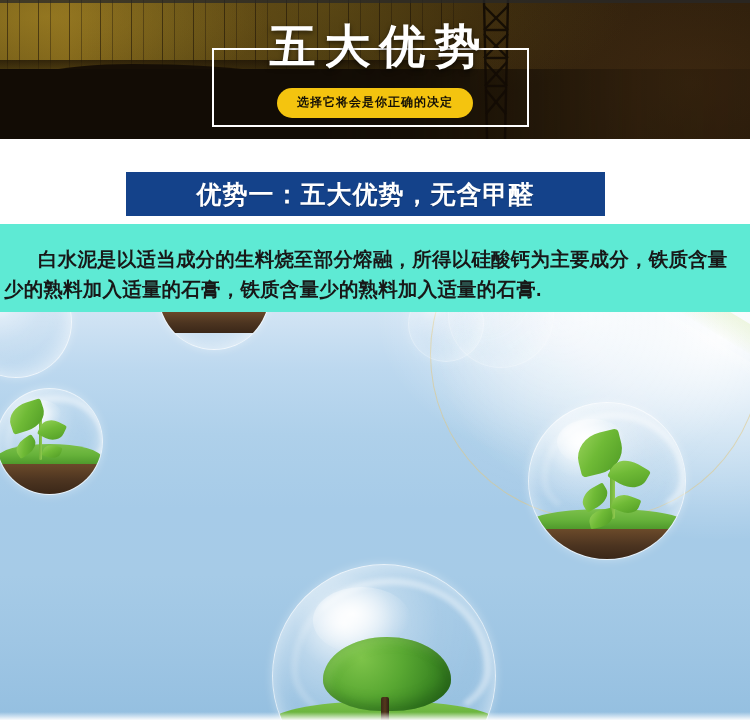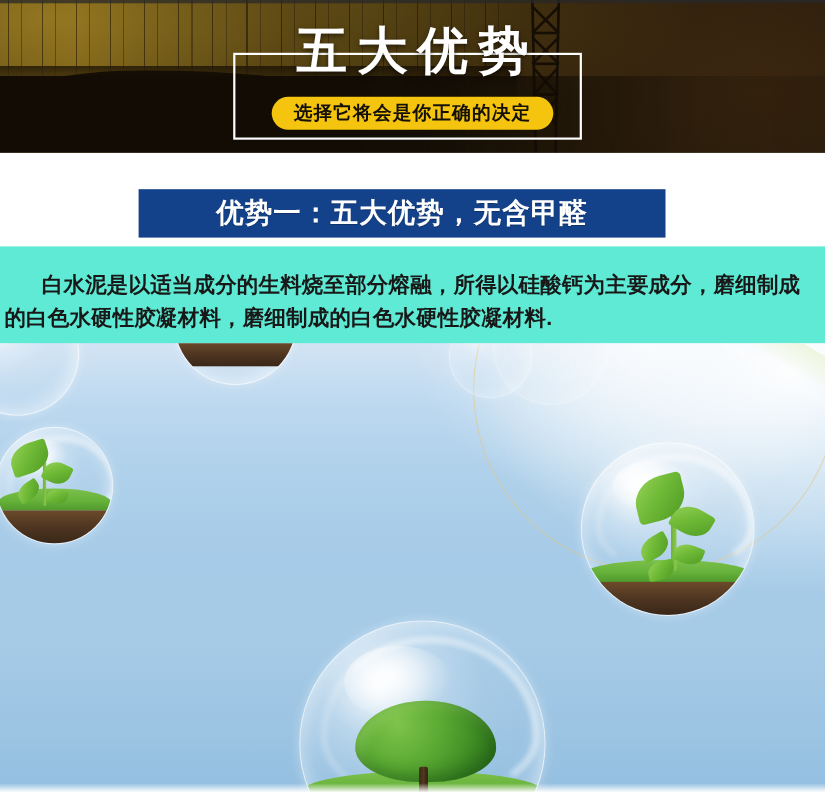--- a/index.html
+++ b/index.html
@@ -143,21 +143,21 @@
     position: absolute;
     left: 0; right: 0;
     top: 88px;
     text-align: center;
     z-index: 5;
   }
   .banner-subtitle {
     display: inline-block;
     background: #f4c40f;
     color: #141006;
-    font-size: 17px;
+    font-size: 12px;
     font-weight: bold;
     letter-spacing: 1px;
     padding: 5px 20px 6px 20px;
     border-radius: 16px;
     line-height: 19px;
     white-space: nowrap;
   }
 
   
   .heading-zone {
@@ -376,21 +376,21 @@
       <span class="banner-subtitle">选择它将会是你正确的决定</span>
     </div>
   </div>
 
   <div class="heading-zone">
     <div class="heading-bar">
       <span class="heading-text">优势一：五大优势，无含甲醛</span>
     </div>
   </div>
 
-  <p class="para">白水泥是以适当成分的生料烧至部分熔融，所得以硅酸钙为主要成分，磨细制成的白色水硬性胶凝材料，磨细制成的白色水硬性胶凝材料.</p>
+  <p class="para">白水泥是以适当成分的生料烧至部分熔融，所得以硅酸钙为主要成分，铁质含量少的熟料加入适量的石膏，铁质含量少的熟料加入适量的石膏.</p>
 
   <div class="photo">
     <div class="photo-glow"></div>
 
     <div class="arc"></div>
 
     <div class="ray-green"></div>
 
     <div class="ray r3"></div>
     <div class="ray r4"></div>

